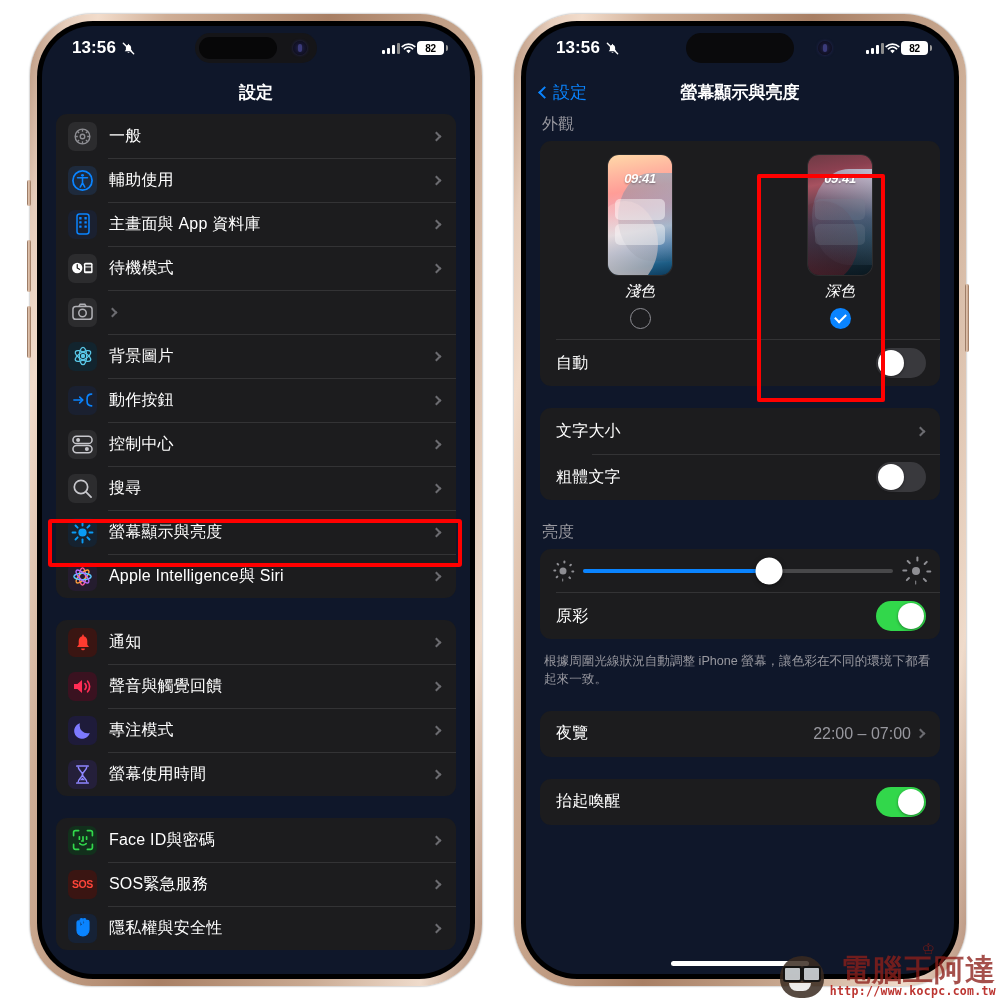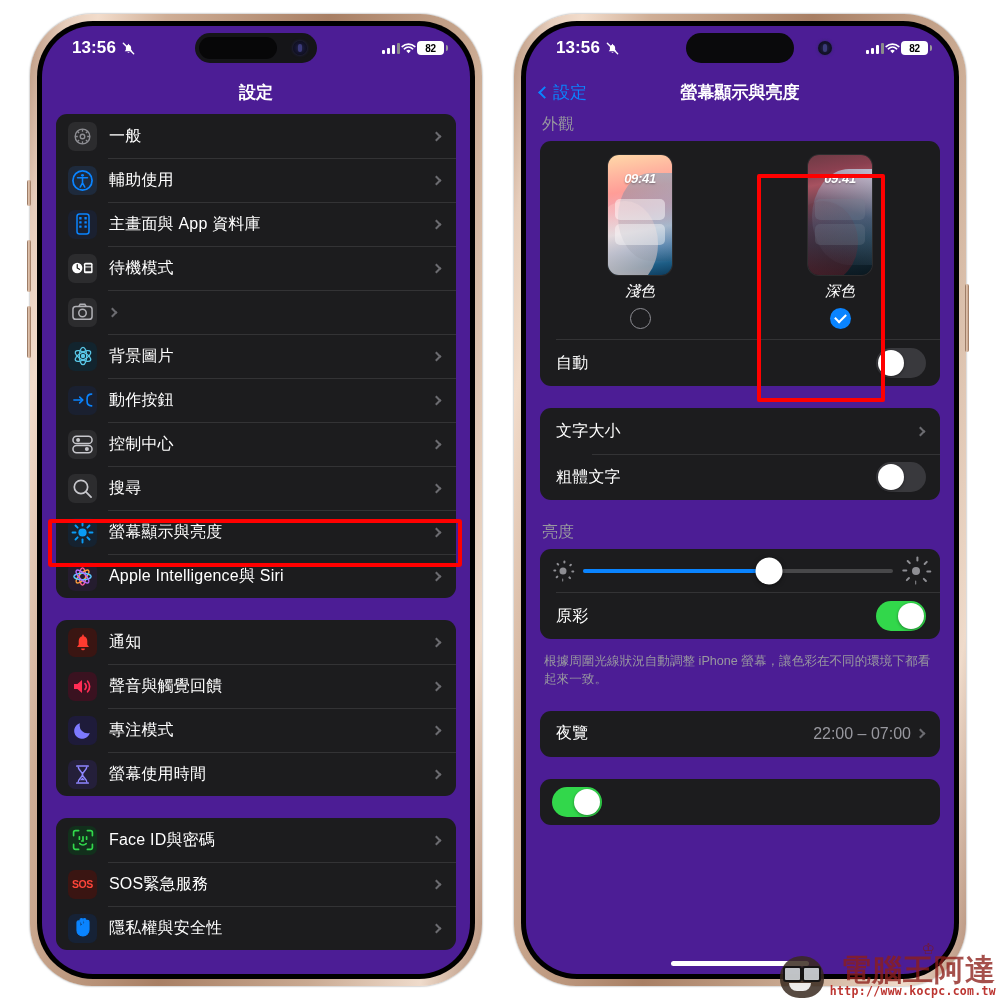--- a/index.html
+++ b/index.html
@@ -22,21 +22,21 @@
   .phone-inner {
     width: 100%; height: 100%;
     border-radius: 56px;
     background: #000;
     overflow: hidden;
     position: relative;
   }
   .screen {
     position: absolute; inset: 5px;
     border-radius: 51px;
-    background: #4c1d95;
+    background: #0f172a;
     overflow: hidden;
   }
   
   .btn-side {
     position: absolute; background: linear-gradient(90deg,#7e5c46,#e2c6b1 40%,#cba88f 70%,#8a6850);
     border-radius: 2px;
   }
 
   
   .statusbar {
@@ -563,20 +563,21 @@
             <div class="footnote">根據周圍光線狀況自動調整 iPhone 螢幕，讓色彩在不同的環境下都看起來一致。</div>
             <div class="group">
     <div class="row tall">
       <span class="lbl" style="padding-left:4px;">夜覽</span>
       <span class="val">22:00 – 07:00</span>
       <span class="chev"></span>
     </div>
             </div>
             <div class="group">
               <div class="row tall">
+        <span class="lbl" style="padding-left:4px;">抬起喚醒</span>
         <span class="tgl on">
                   <span class="knob"></span>
                 </span>
               </div>
             </div>
           </div>
 
         <div class="home-ind"></div>
       </div>
     </div>

